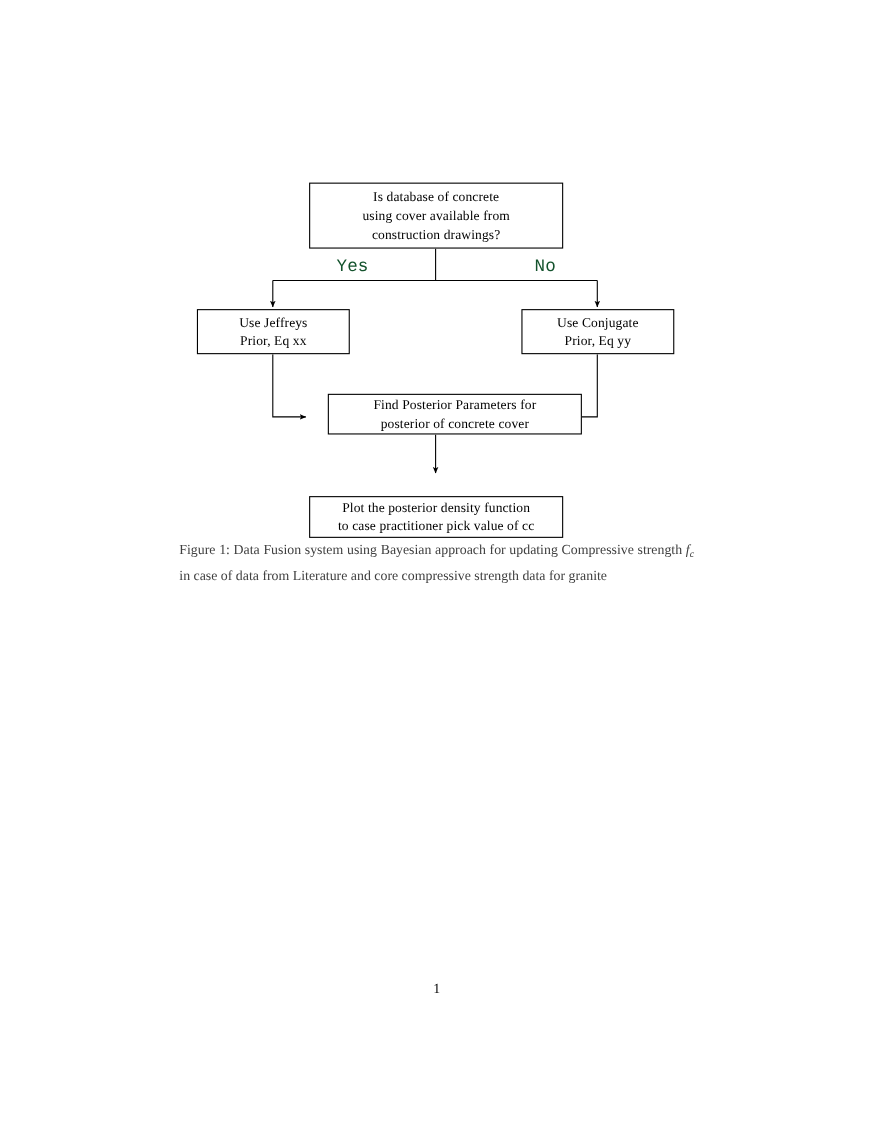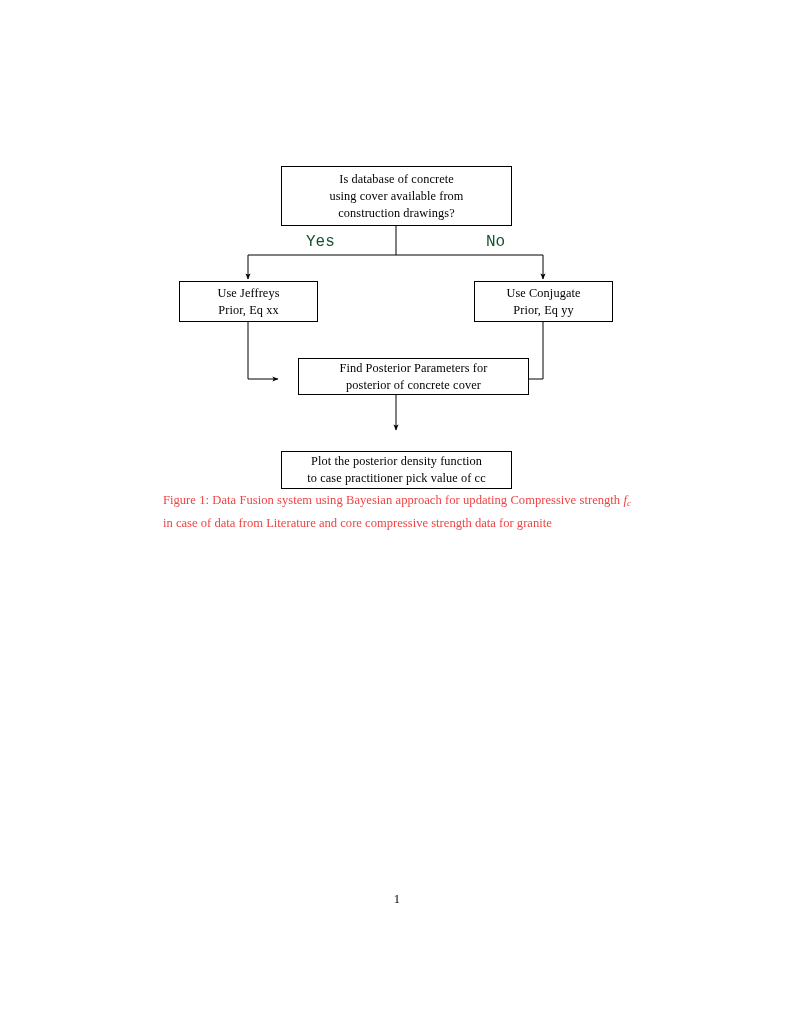--- a/index.html
+++ b/index.html
@@ -90,21 +90,21 @@
   
   #caption {
     position: absolute;
     left: 163px;
     top: 491px;
     width: 468px;
     font-size: 12.6px;
     line-height: 19.2px;
     text-align: justify;
     text-justify: inter-word;
-    color: #ef4444;
+    color: #404040;
   }
   #caption .mathit {
     font-style: italic;
     font-family: "Liberation Serif", "DejaVu Serif", serif;
   }
   #caption .sub {
     font-size: 0.72em;
     vertical-align: -0.26em;
     font-style: italic;
   }

